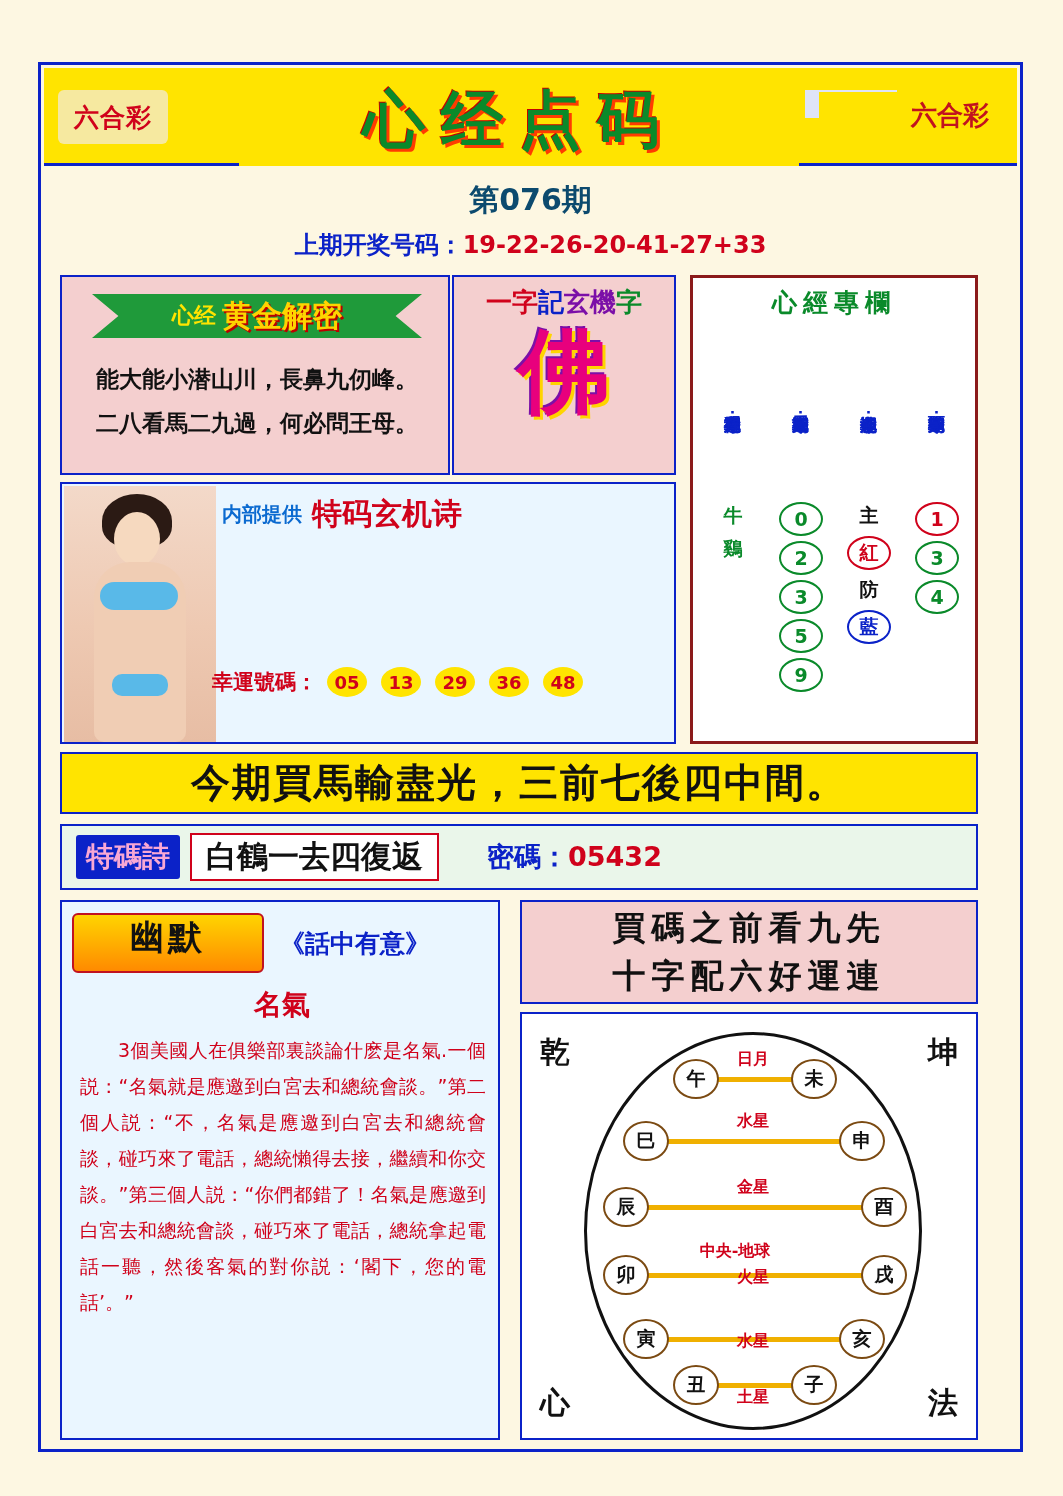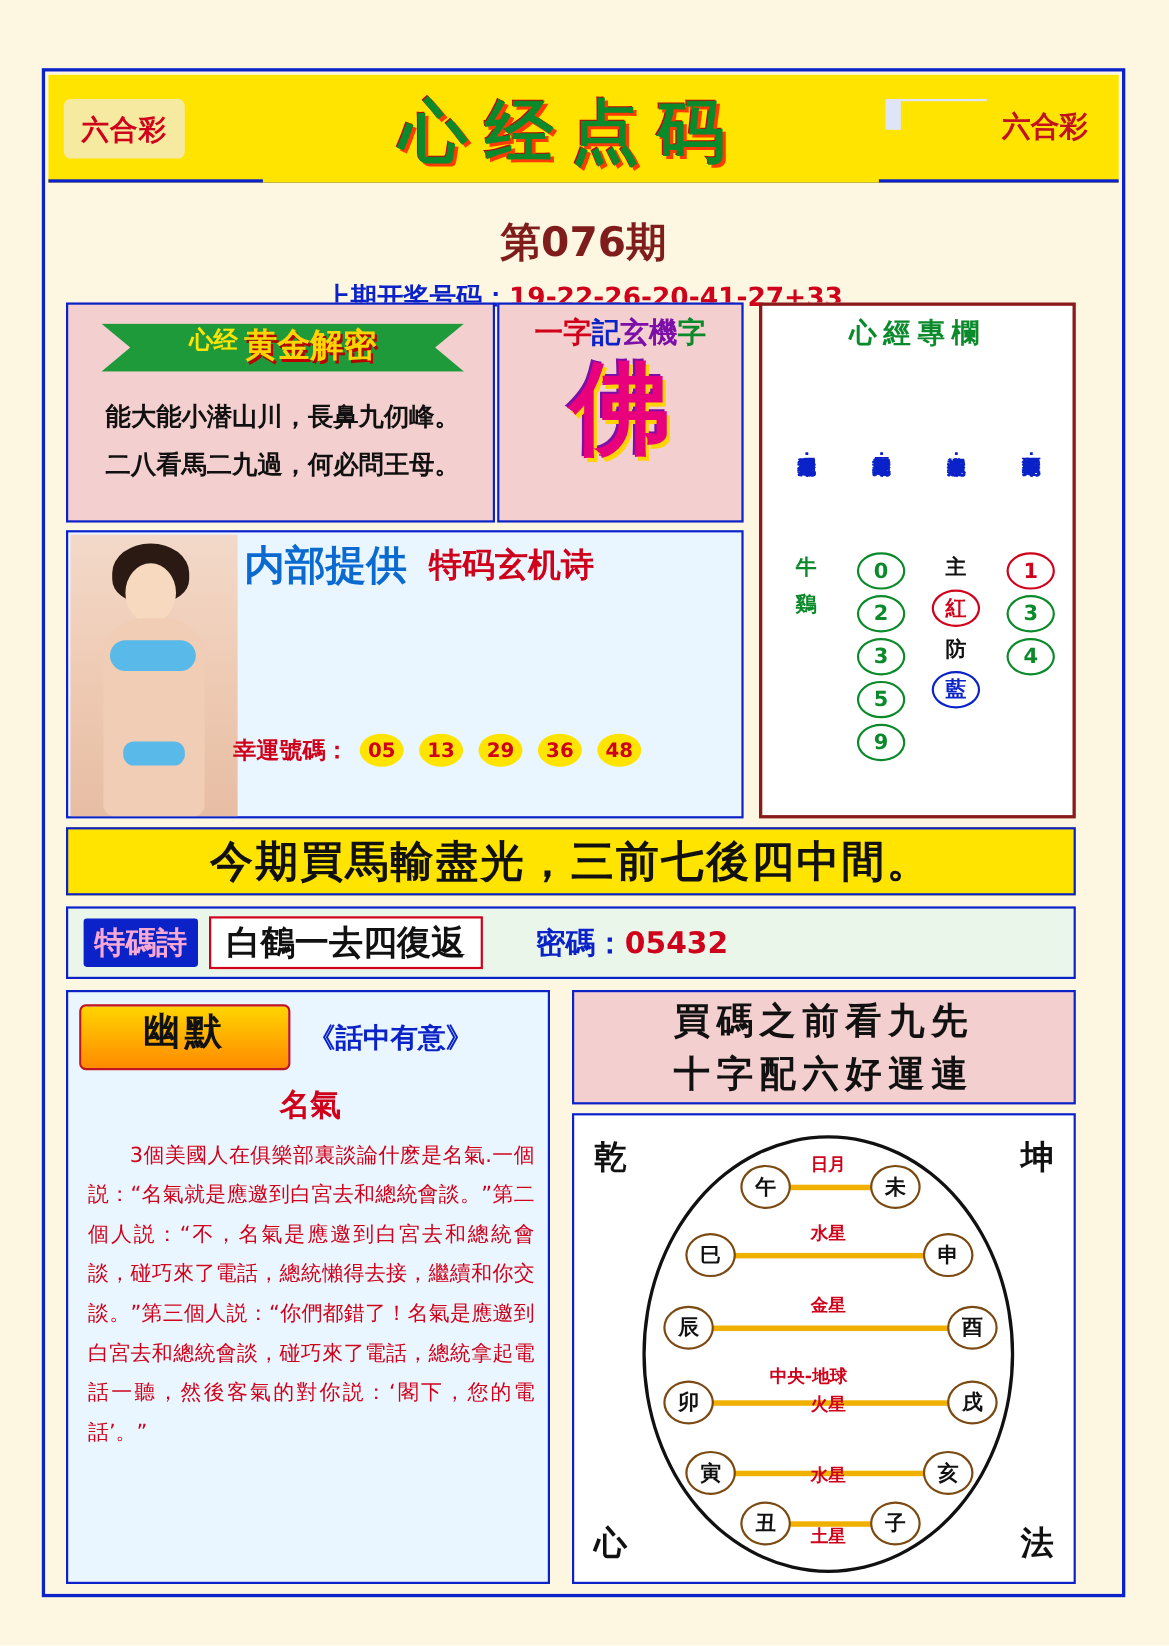--- a/index.html
+++ b/index.html
@@ -55,36 +55,36 @@
   }
   .corner-tag span{font-size:26px;color:#c1121f;font-weight:bold;}
   .corner-white{
     position:absolute;right:120px;top:22px;width:92px;height:28px;background:#dfe4f7;
   }
   
   .issue{
     position:absolute;left:44px;top:172px;width:973px;height:88px;
     text-align:center;
   }
-  .issue-no{font-size:37px;font-weight:bold;color:#7f1d1d;margin-top:24px;}
+  .issue-no{font-size:30px;font-weight:bold;color:#0c4a6e;margin-top:8px;}
   .issue-prev{font-size:24px;font-weight:bold;color:#d0021b;margin-top:8px;}
   .issue-prev .lab{color:#0b22c8;}
   
   .gold-box{
     position:absolute;left:60px;top:275px;width:390px;height:200px;
     background:#f4cfcf;border:2px solid #0b22c8;box-sizing:border-box;
   }
   .gold-banner{
     position:absolute;left:10px;top:12px;width:370px;height:54px;
     display:flex;align-items:center;justify-content:center;
   }
   .ribbon{
     position:relative;width:330px;height:44px;background:#1f9a3a;
     clip-path:polygon(0 0,100% 0,92% 50%,100% 100%,0 100%,8% 50%);
-    display:flex;justify-content:center;
+    display:flex;align-items:center;justify-content:center;
   }
   .ribbon .rb1{font-size:22px;color:#ffe400;font-weight:bold;margin-right:6px;}
   .ribbon .rb2{font-size:30px;font-weight:bold;color:#ffd400;text-shadow:2px 2px 0 #b00;}
   .gold-poem{
     position:absolute;left:16px;top:80px;width:358px;
     font-size:23px;line-height:44px;color:#111;text-align:center;font-weight:bold;
   }
   .onechar-box{
     position:absolute;left:452px;top:275px;width:224px;height:200px;
     background:#f4cfcf;border:2px solid #0b22c8;box-sizing:border-box;
@@ -110,21 +110,21 @@
   }
   .girl .hair{position:absolute;left:38px;top:8px;width:70px;height:54px;background:#2b1a14;border-radius:50% 50% 40% 40%;}
   .girl .face{position:absolute;left:50px;top:26px;width:46px;height:54px;background:#f6d9bf;border-radius:50%;}
   .girl .body{position:absolute;left:30px;top:76px;width:92px;height:180px;background:#f0cdb4;border-radius:36px 36px 10px 10px;}
   .girl .bikini{position:absolute;left:36px;top:96px;width:78px;height:28px;background:#59b9e8;border-radius:14px;}
   .girl .bikini2{position:absolute;left:48px;top:188px;width:56px;height:22px;background:#59b9e8;border-radius:10px;}
   .inner-head{
     position:absolute;left:160px;top:8px;width:450px;height:44px;
     display:flex;align-items:center;
   }
-  .inner-head .b1{font-size:37px;font-weight:bold;color:#0b6ad0;margin-right:20px;}
+  .inner-head .b1{font-size:20px;font-weight:bold;color:#0b6ad0;margin-right:10px;}
   .inner-head .b2{font-size:30px;font-weight:bold;color:#d0021b;}
   .inner-poem{
     position:absolute;left:160px;top:56px;width:448px;
     font-size:22px;line-height:46px;color:#111;font-weight:bold;
   }
   .lucky-row{
     position:absolute;left:150px;top:176px;width:460px;height:44px;
     display:flex;align-items:center;
   }
   .lucky-label{font-size:21px;font-weight:bold;color:#d0021b;margin-right:10px;}

